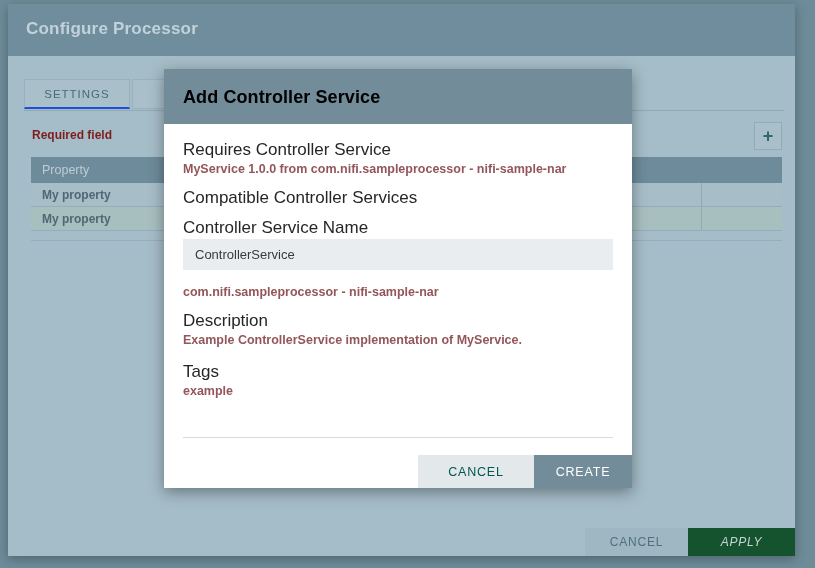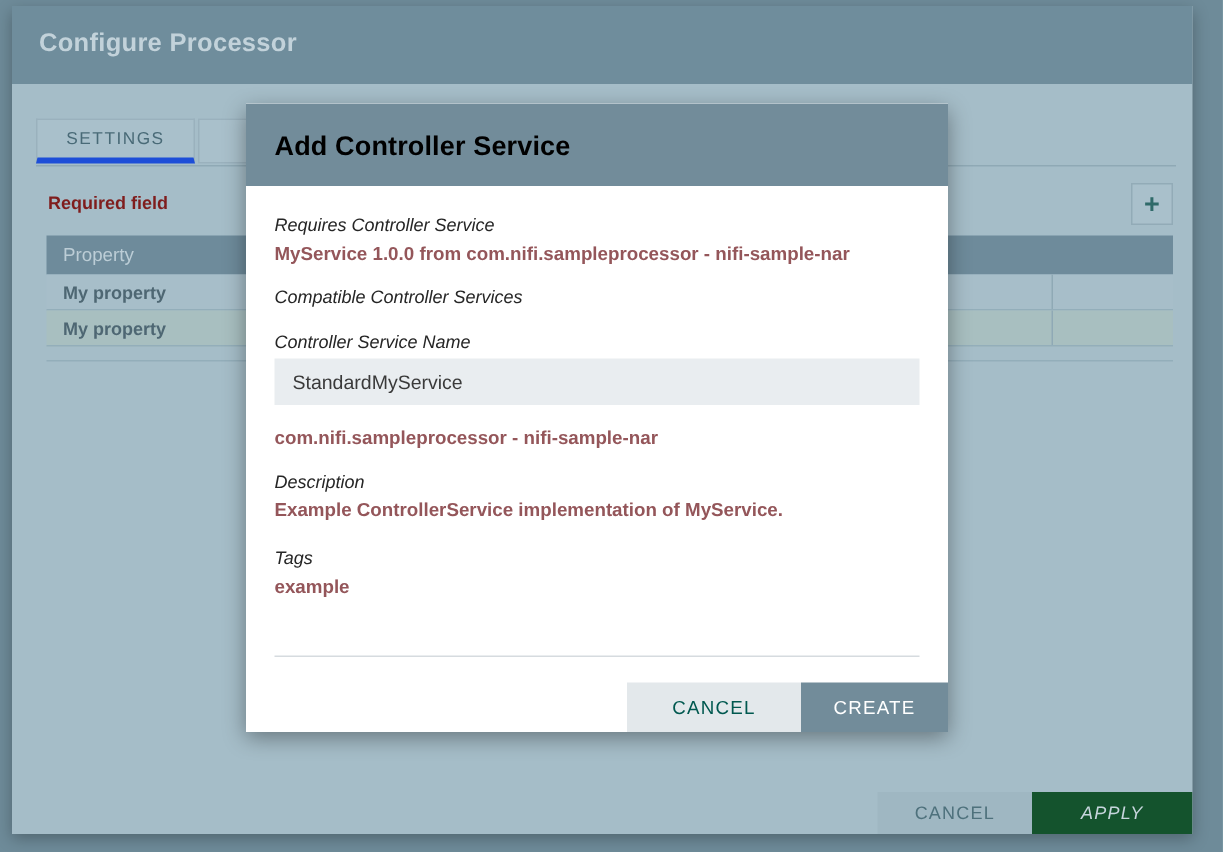--- a/index.html
+++ b/index.html
@@ -64,21 +64,21 @@
     background: #a9c0cb;
     color: #496a77;
     font-size: 11.5px;
     letter-spacing: 1px;
     display: flex;
     align-items: center;
     justify-content: center;
     margin-right: 2px;
   }
   .bg-tab.active {
-    border-bottom: 4px solid #1d4ed8;
+    border-bottom: 2px solid #1d4ed8;
   }
   .bg-tabline {
     position: absolute;
     left: 16px;
     top: 106px;
     width: 760px;
     height: 1px;
     background: #8fa9b5;
   }
 
@@ -217,25 +217,24 @@
     position: relative;
     height: 313px;
     padding: 18px 19px 0 19px;
     overflow: hidden;
   }
 
   .field { margin-bottom: 14px; }
   .field.tight { margin-bottom: 13px; }
 
   .flabel {
-    font-size: 12px;
+    font-size: 17px;
     color: #262626;
     margin-bottom: 3px;
     line-height: 16px;
-    font-style: italic;
   }
   .fvalue {
     font-size: 12.5px;
     font-weight: bold;
     color: #94565a;
     line-height: 16px;
   }
 
   .select-box {
     position: relative;
@@ -384,21 +383,21 @@
         <div class="flabel">Requires Controller Service</div>
         <div class="fvalue">MyService 1.0.0 from com.nifi.sampleprocessor - nifi-sample-nar</div>
       </div>
 
       <div class="field">
         <div class="flabel">Compatible Controller Services</div>
       </div>
 
       <div class="field">
         <div class="flabel">Controller Service Name</div>
-        <div class="text-input" placeholder="Controller Service Name">StandardMyService</div>
+        <div class="text-input" placeholder="Controller Service Name">ControllerService</div>
       </div>
 
       <div class="field tight">
         <div class="fvalue">com.nifi.sampleprocessor - nifi-sample-nar</div>
       </div>
 
       <div class="field">
         <div class="flabel">Description</div>
         <div class="desc-clip">
           <div class="fvalue">Example ControllerService implementation of MyService.</div>

